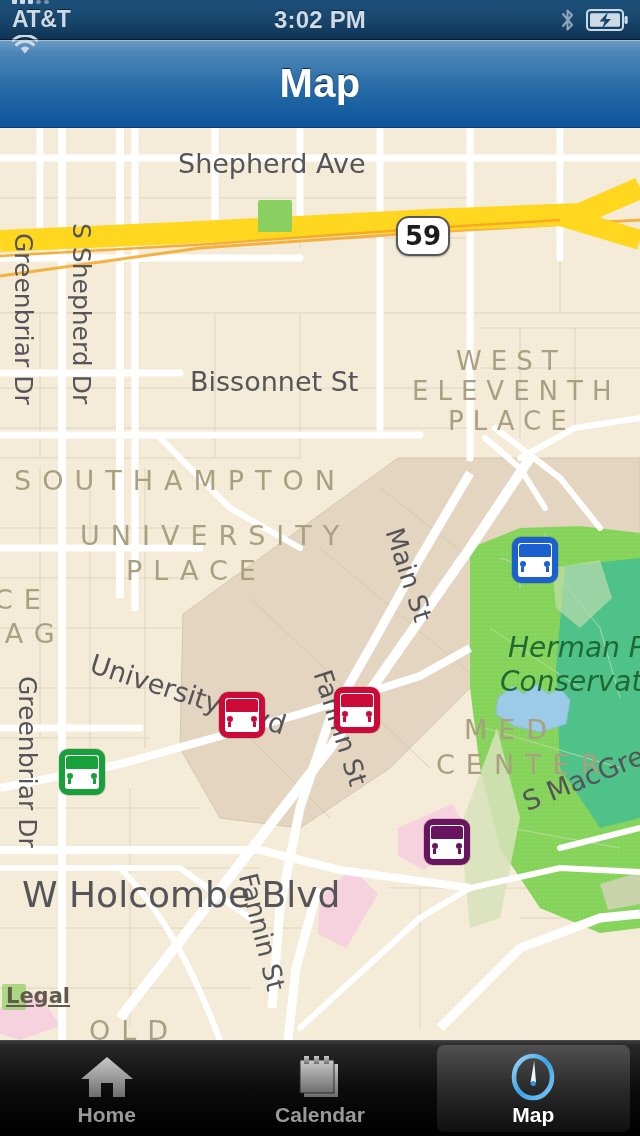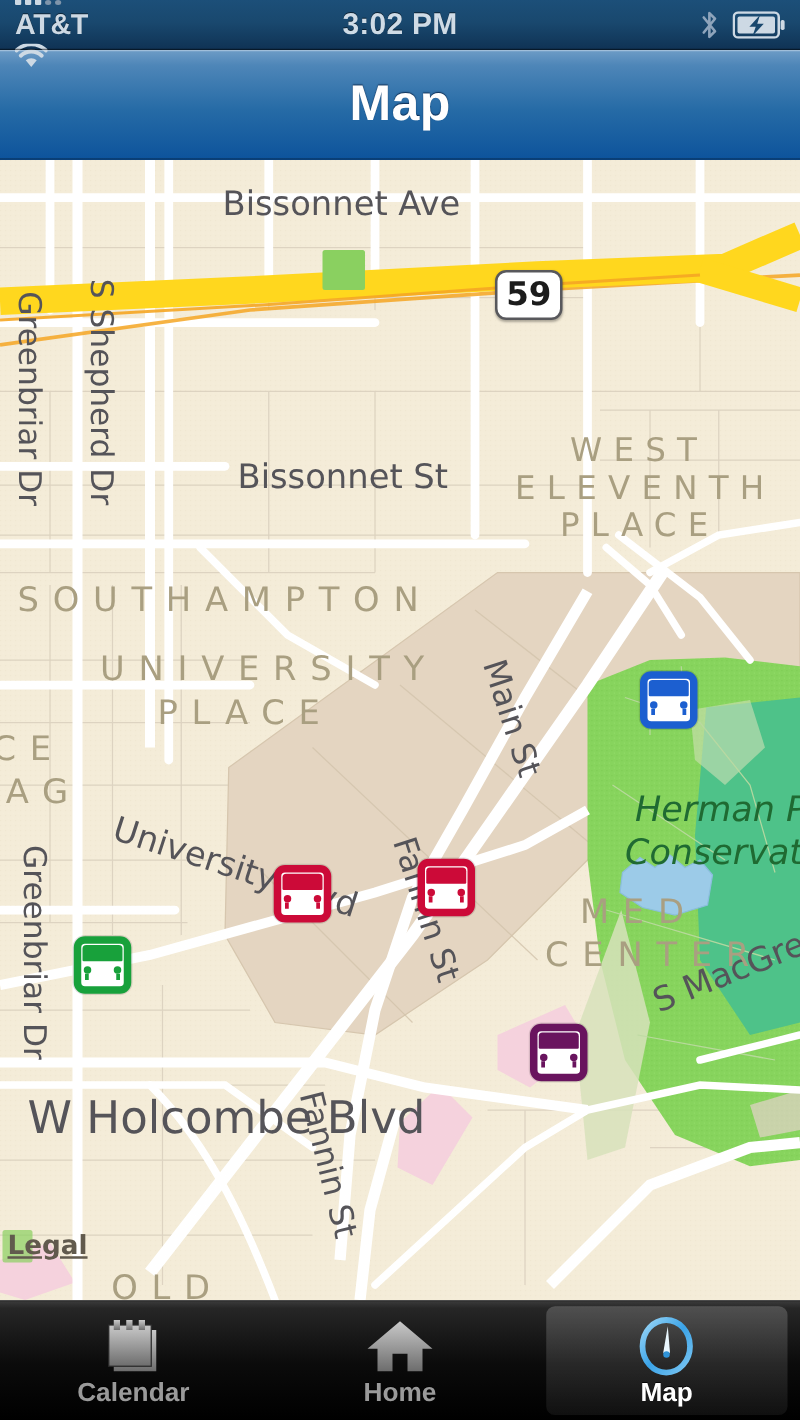--- a/index.html
+++ b/index.html
@@ -254,24 +254,24 @@
 
       <path d="M0 148 L200 120 L430 104 L640 92" stroke="#f5a623" stroke-width="3" fill="none" opacity=".85"></path>
       <path d="M0 113 L200 104 L430 92 L580 86 L640 60" stroke="#ffd71e" stroke-width="22" fill="none" stroke-linejoin="round"></path>
       <path d="M560 88 L640 112" stroke="#ffd71e" stroke-width="20" fill="none"></path>
       <path d="M0 128 L210 116 L430 100 L560 92" stroke="#f5a623" stroke-width="2.4" fill="none" opacity=".9"></path>
 
       <rect x="258" y="72" width="34" height="32" fill="#8ad060" rx="2"></rect>
       <rect x="2" y="856" width="24" height="26" fill="#8ad060" rx="2" opacity=".7"></rect>
     </svg>
 
-    <div id="shield" style="left:396px; top:88px;">59</div>
+    <div id="shield" style="left:396px; top:88px;border-radius:13px;">59</div>
 
     <div id="label-layer">
-        <div class="lbl lbl-street" style="left: 178px; top: 20px; font-size: 27px;">Bissonnet Ave</div>
+        <div class="lbl lbl-street" style="left: 178px; top: 20px; font-size: 27px;">Shepherd Ave</div>
         <div class="lbl lbl-street" style="left: 190px; top: 238px; font-size: 27px;">Bissonnet St</div>
         <div class="lbl lbl-street" style="left: 38px; top: 105px; font-size: 25px; transform: rotate(90deg); transform-origin: left top;">Greenbriar Dr</div>
         <div class="lbl lbl-street" style="left: 96px; top: 95px; font-size: 25px; transform: rotate(90deg); transform-origin: left top;">S Shepherd Dr</div>
         <div class="lbl lbl-street" style="left: 96px; top: 520px; font-size: 27px; transform: rotate(18deg); transform-origin: left top;">University Blvd</div>
         <div class="lbl lbl-street" style="left: 42px; top: 548px; font-size: 25px; transform: rotate(90deg); transform-origin: left top;">Greenbriar Dr</div>
         <div class="lbl lbl-street" style="left: 408px; top: 396px; font-size: 26px; transform: rotate(72deg); transform-origin: left top;">Main St</div>
         <div class="lbl lbl-street" style="left: 336px; top: 538px; font-size: 26px; transform: rotate(72deg); transform-origin: left top;">Fannin St</div>
         <div class="lbl lbl-street" style="left: 262px; top: 742px; font-size: 26px; transform: rotate(76deg); transform-origin: left top;">Fannin St</div>
         <div class="lbl lbl-street" style="left: 22px; top: 746px; font-size: 36px;">W Holcombe Blvd</div>
         <div class="lbl lbl-street" style="left: 518px; top: 660px; font-size: 27px; transform: rotate(-22deg); transform-origin: left top;">S MacGre</div>
@@ -334,51 +334,51 @@
       </div>
 
     <div id="legal">Legal</div>
   </div>
 
   <div id="tabbar">
 
     <div class="tab">
 
       <div class="ticon">
+        <svg width="56" height="48" viewBox="0 0 56 48">
+          <defs>
+              <linearGradient id="gHome" x1="0" y1="0" x2="0" y2="1">
+            <stop offset="0" stop-color="#c9c9c9"></stop>
+                <stop offset="1" stop-color="#6d6d6d"></stop>
+          </linearGradient>
+            </defs>
+          <path d="M28 4 L54 26 L46 26 L46 44 L34 44 L34 30 L22 30 L22 44 L10 44 L10 26 L2 26 Z" fill="url(#gHome)"></path>
+        </svg>
+      </div>
+      <div class="tlabel">Home</div>
+    </div>
+
+    <div class="tab">
+
+      <div class="ticon">
         <svg width="50" height="48" viewBox="0 0 50 48">
           <defs>
               <linearGradient id="gCal" x1="0" y1="0" x2="0" y2="1">
             <stop offset="0" stop-color="#c9c9c9"></stop>
                 <stop offset="1" stop-color="#6d6d6d"></stop>
           </linearGradient>
             </defs>
           <rect x="9" y="11" width="34" height="33" fill="url(#gCal)"></rect>
           <rect x="5" y="7" width="34" height="33" fill="url(#gCal)" stroke="#2a2a2a" stroke-width="1"></rect>
           <rect x="9" y="3" width="5" height="8" fill="url(#gCal)"></rect>
           <rect x="19" y="3" width="5" height="8" fill="url(#gCal)"></rect>
           <rect x="29" y="3" width="5" height="8" fill="url(#gCal)"></rect>
         </svg>
       </div>
       <div class="tlabel">Calendar</div>
-    </div>
-
-    <div class="tab">
-
-      <div class="ticon">
-        <svg width="56" height="48" viewBox="0 0 56 48">
-          <defs>
-              <linearGradient id="gHome" x1="0" y1="0" x2="0" y2="1">
-            <stop offset="0" stop-color="#c9c9c9"></stop>
-                <stop offset="1" stop-color="#6d6d6d"></stop>
-          </linearGradient>
-            </defs>
-          <path d="M28 4 L54 26 L46 26 L46 44 L34 44 L34 30 L22 30 L22 44 L10 44 L10 26 L2 26 Z" fill="url(#gHome)"></path>
-        </svg>
-      </div>
-      <div class="tlabel">Home</div>
     </div>
 
     <div class="tab selected">
       <div class="sel-bg"></div>
       <div class="ticon">
         <svg width="52" height="50" viewBox="0 0 52 50">
           <defs>
               <linearGradient id="gComp" x1="0" y1="0" x2="1" y2="1">
             <stop offset="0" stop-color="#9fd8f7"></stop>
                 <stop offset="0.5" stop-color="#3aa3e8"></stop>

